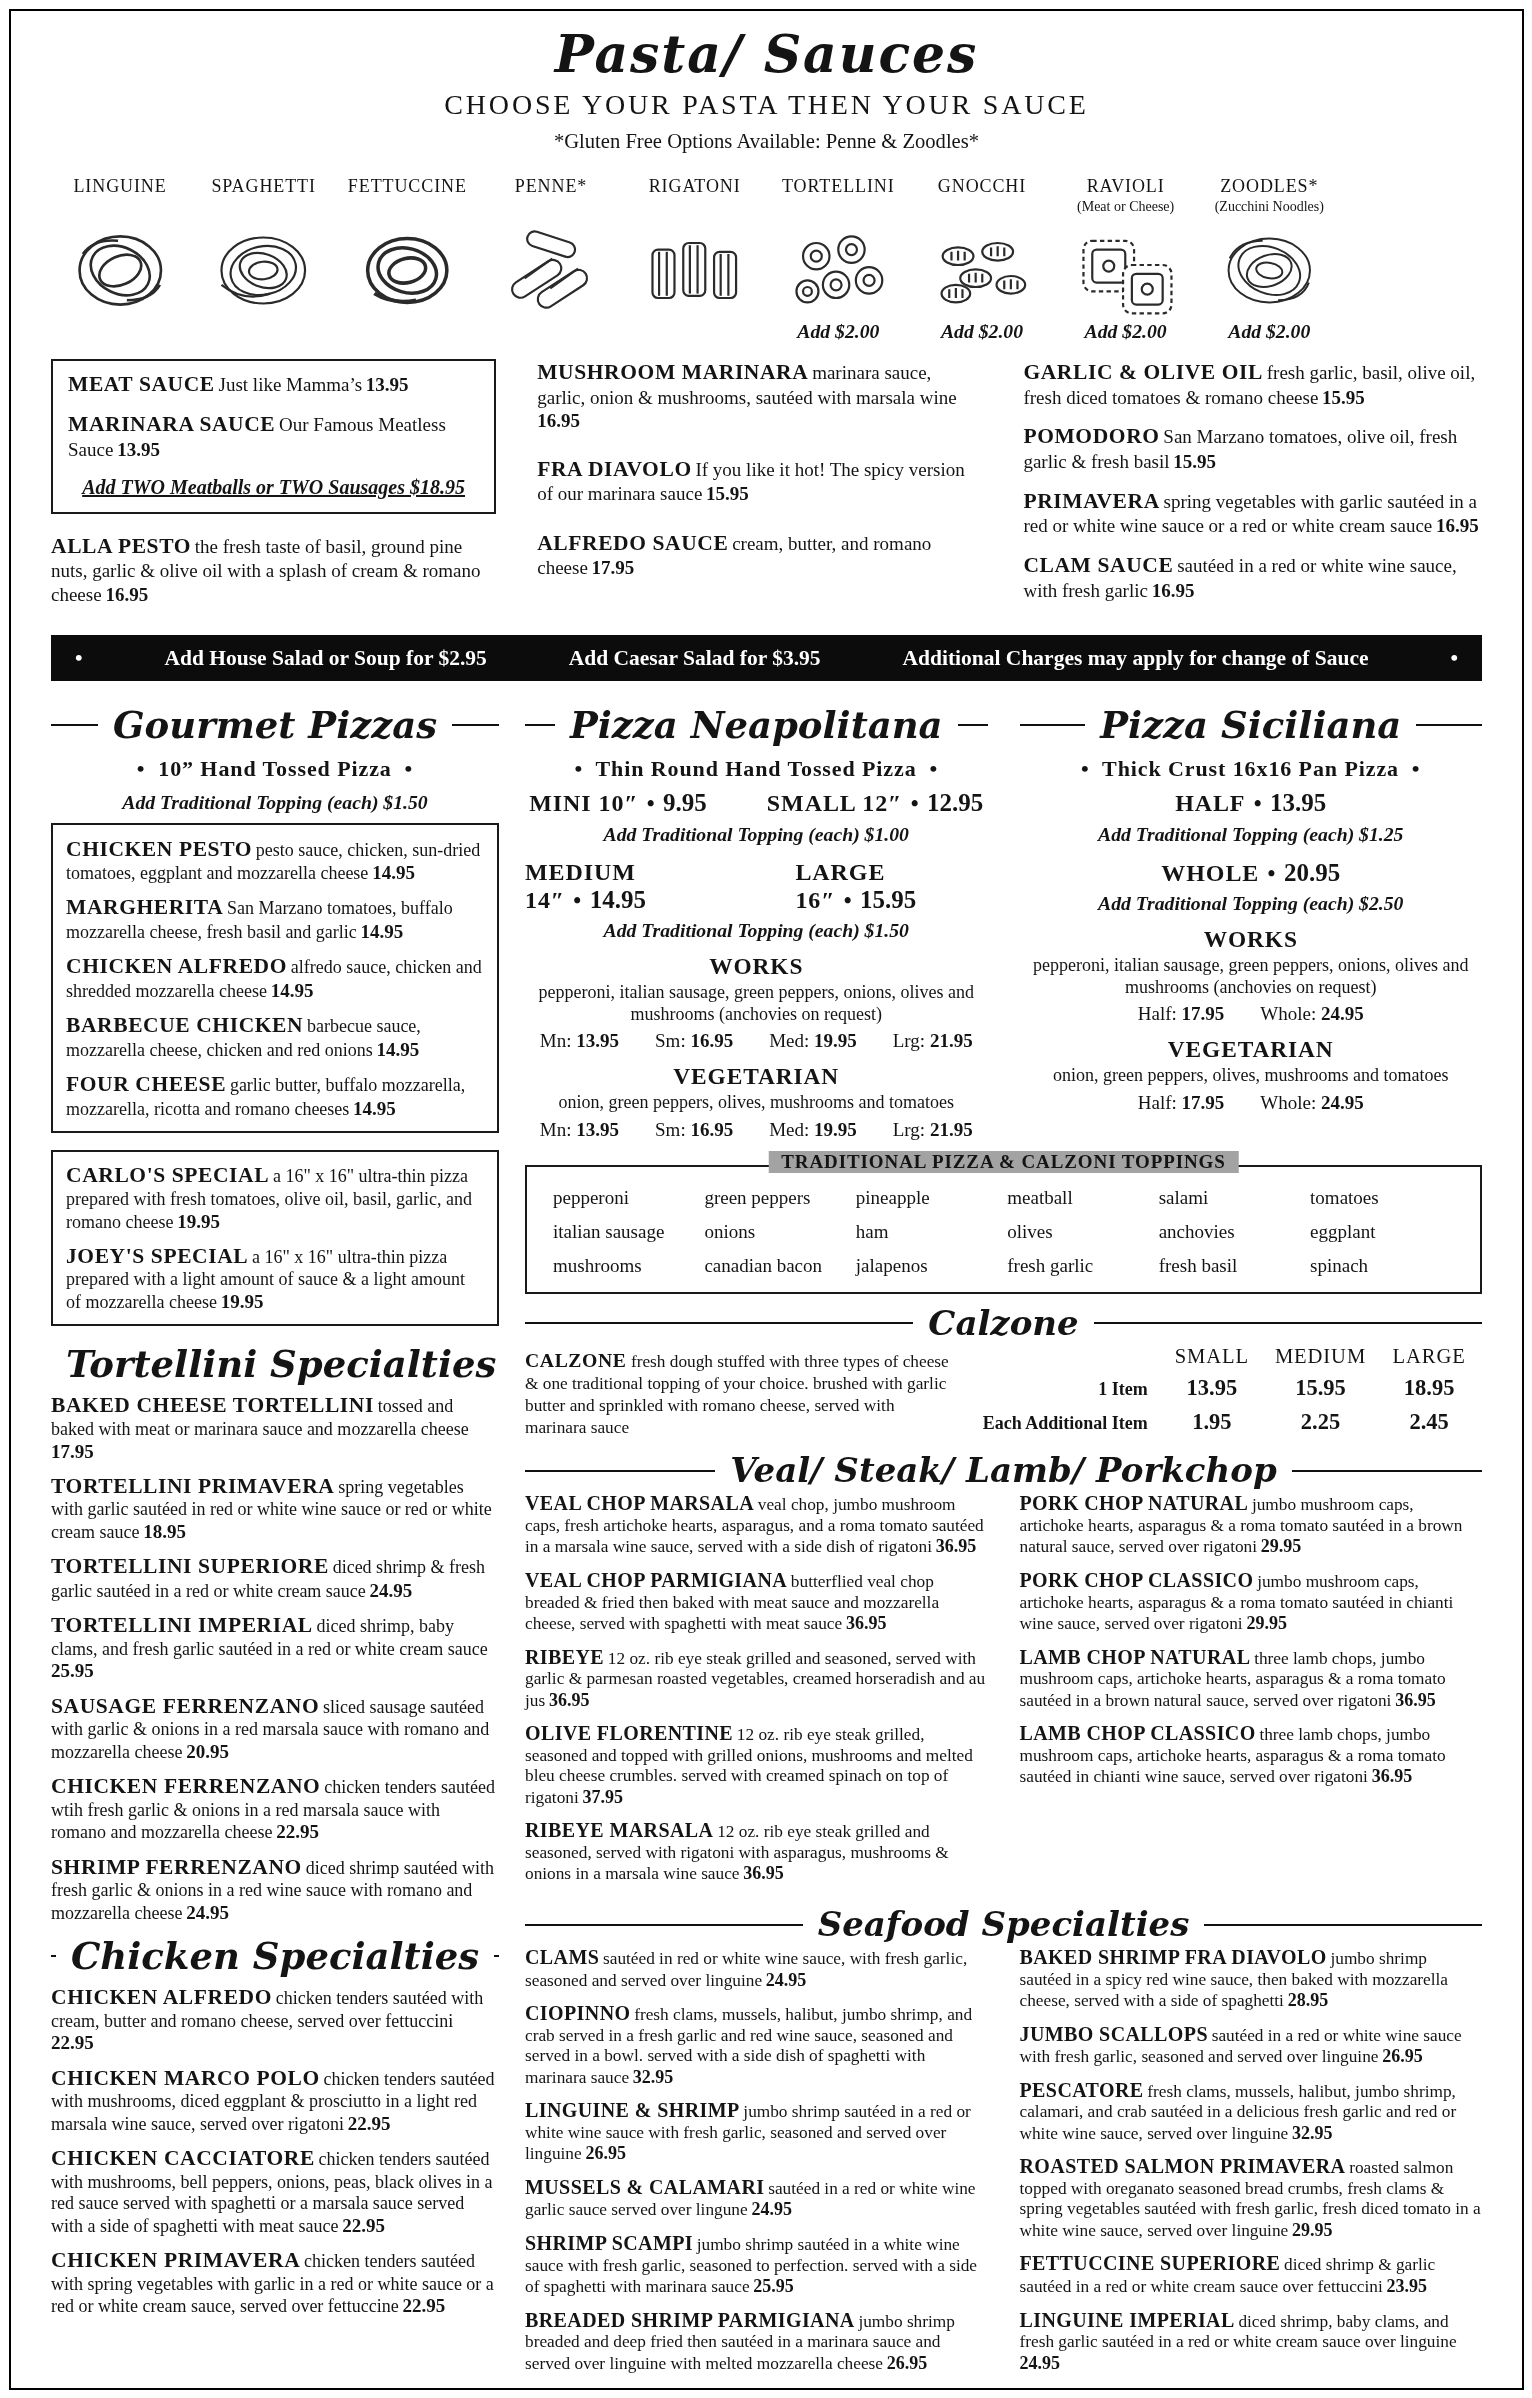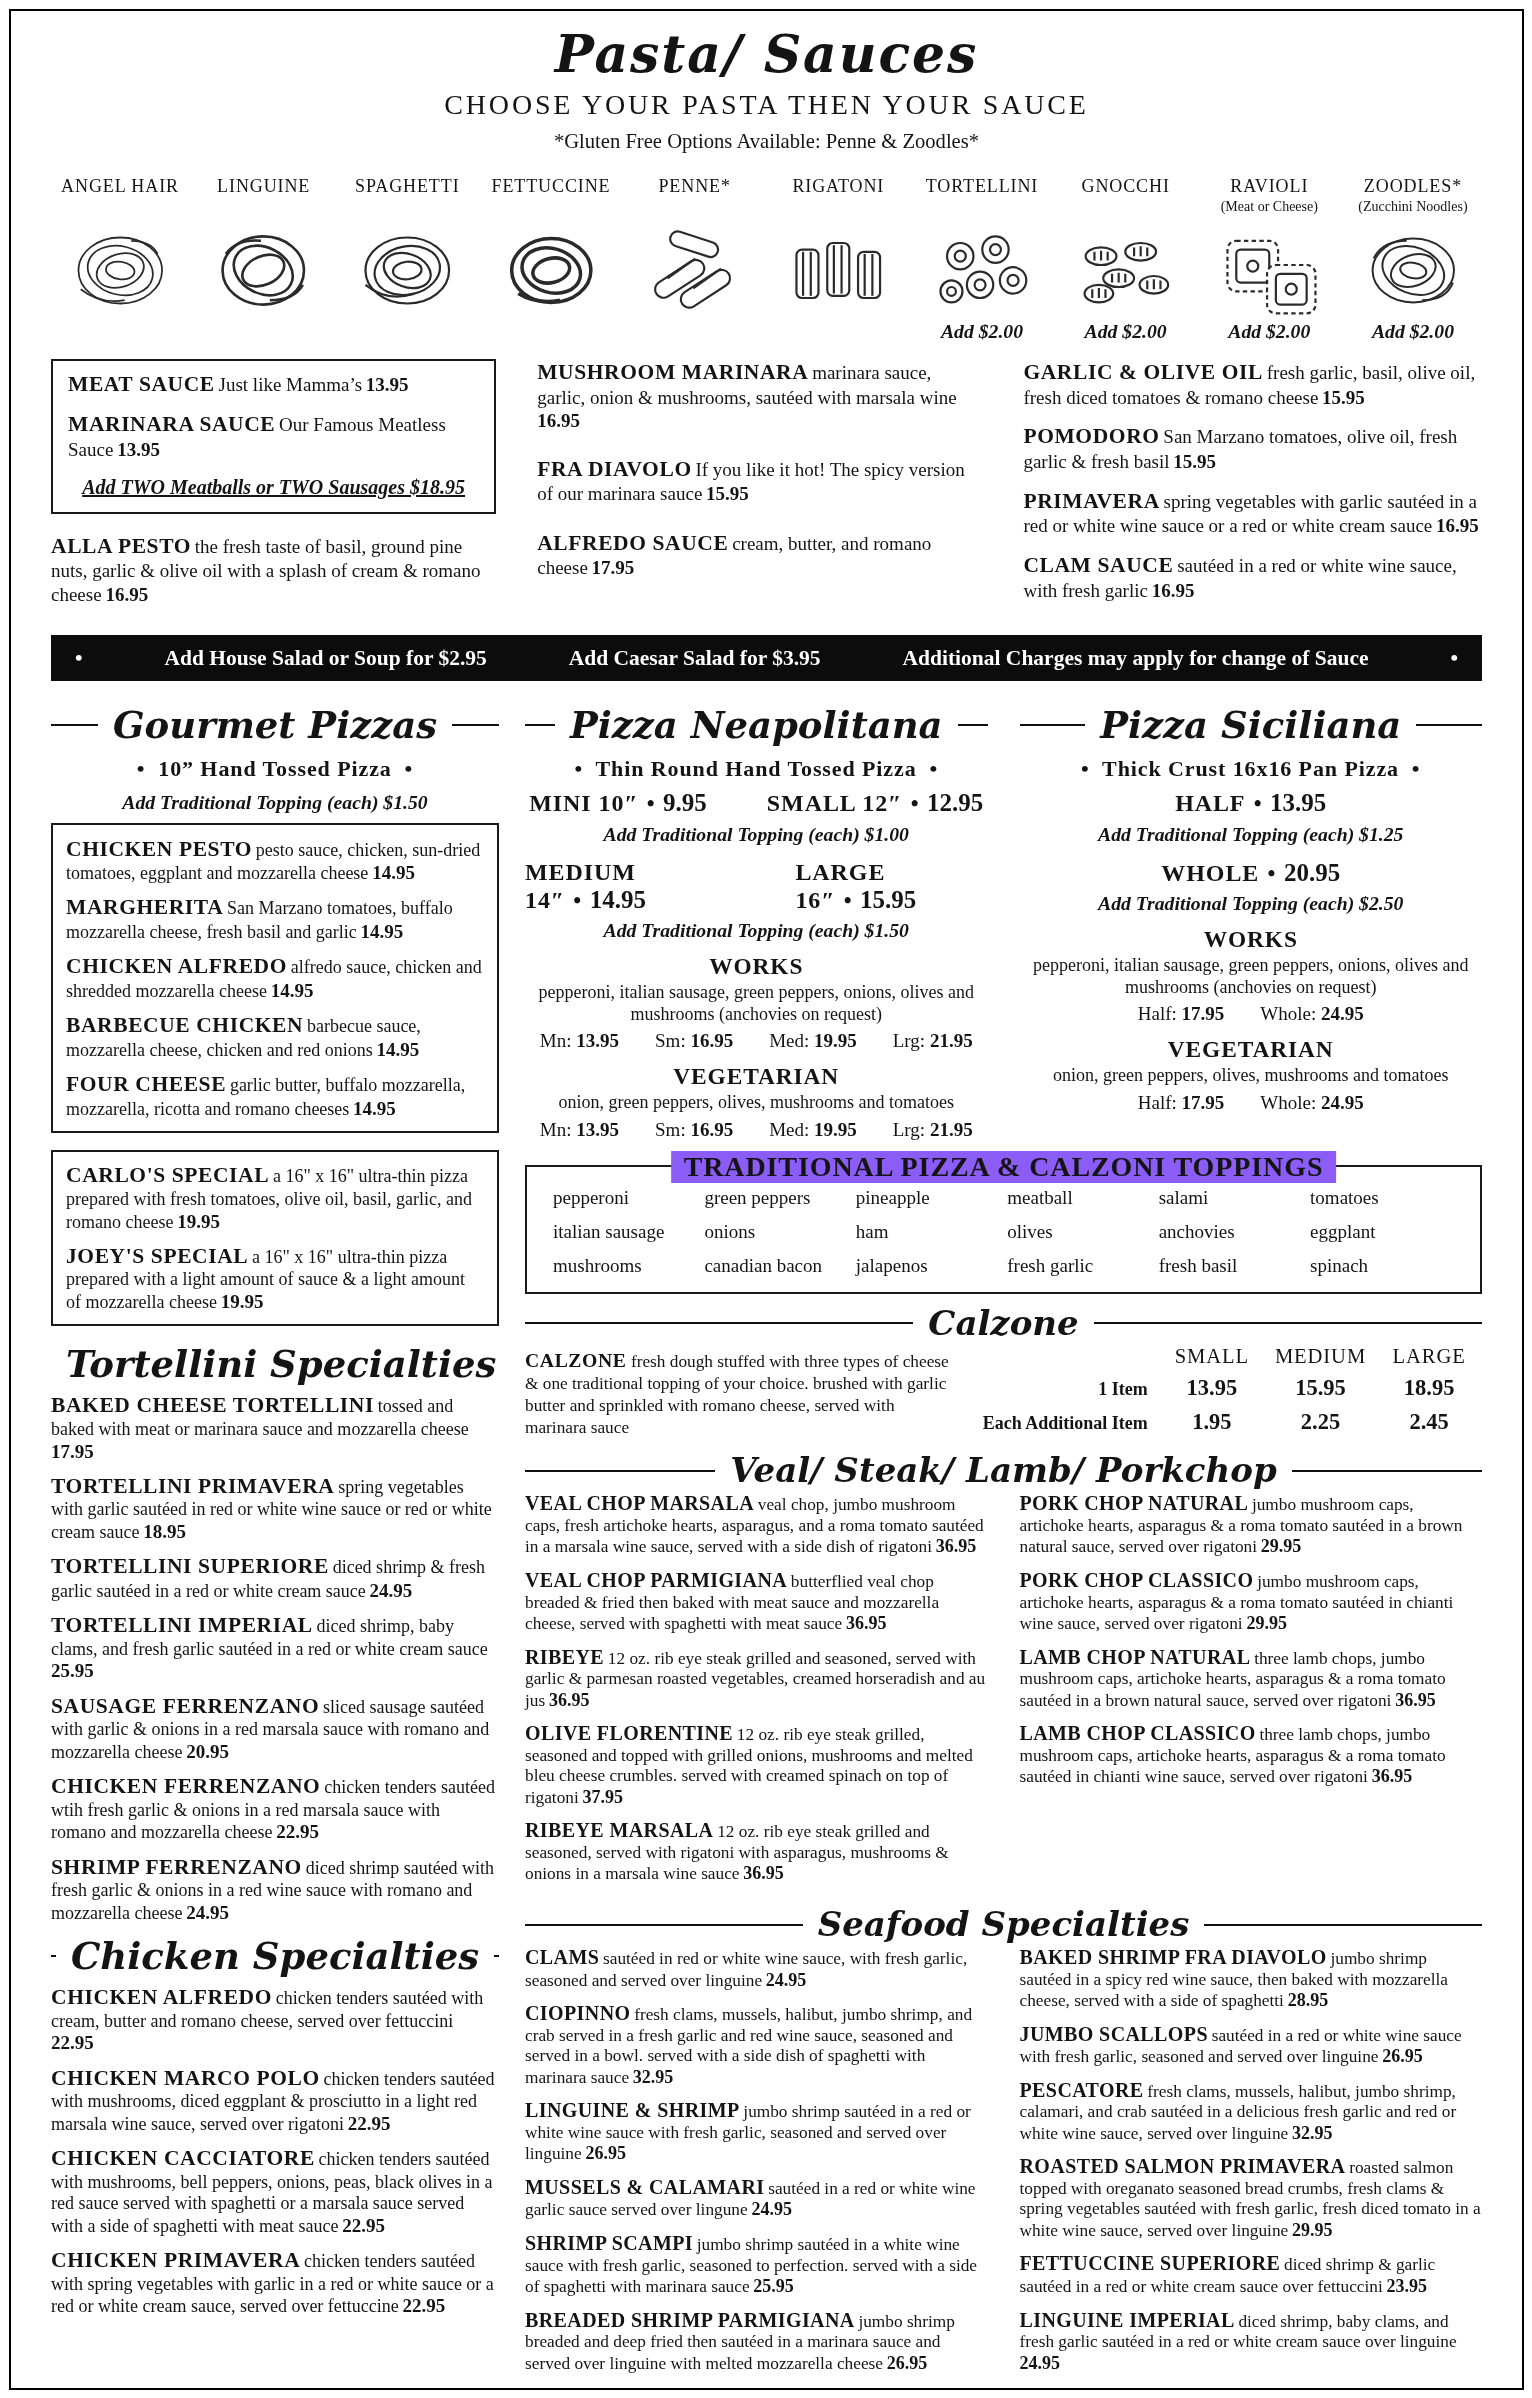--- a/index.html
+++ b/index.html
@@ -48,22 +48,22 @@
   .sizes{display:flex;justify-content:center;gap:60px;margin-top:7.5px;}
   .sl{font-weight:700;font-size:24px;letter-spacing:0.9px;}
   .sdot{font-weight:700;font-size:22.5px;margin:0 8.4px;}
   .sp{font-weight:700;font-size:25px;}
   .works-t{font-weight:700;font-size:23.4px;letter-spacing:0.9px;text-align:center;margin-top:11.2px;}
   .works-d{font-size:18px;text-align:center;line-height:1.2;margin-top:1.9px;}
   .pline{display:flex;justify-content:center;gap:36px;font-size:19px;margin-top:4.7px;}
   .pv{font-weight:700;}
 
   .tbox{border:2.8px solid #1a1a1a;position:relative;margin-top:24px;padding:17px 26px 3.7px;}
-  .tbox-title{position:absolute;top:-16px;left:50%;transform:translateX(-50%);background:#8b5cf6;
-              padding:0 13px;font-weight:700;font-size:28px;letter-spacing:0.9px;white-space:nowrap;}
+  .tbox-title{position:absolute;top:-16px;left:50%;transform:translateX(-50%);background:#a3a3a3;
+              padding:0 13px;font-weight:700;font-size:19px;letter-spacing:0.9px;white-space:nowrap;}
   .tgrid{display:grid;grid-template-columns:repeat(6,1fr);row-gap:12px;column-gap:7.5px;
          font-size:19px;padding:3.7px 0 11.2px;}
 
   .cz-body{display:grid;grid-template-columns:1fr 1.18fr;column-gap:24px;margin-top:1.9px;}
   .cz-desc{font-size:17.3px;line-height:1.26;}
   .cz-table{display:grid;grid-template-columns:1.55fr .9fr .95fr .9fr;row-gap:3.7px;align-items:baseline;}
   .czh{font-size:20.6px;letter-spacing:0.9px;text-align:center;}
   .czl{font-weight:700;font-size:18px;text-align:right;padding-right:11.2px;}
   .czv{font-weight:700;font-size:22.5px;text-align:center;}
 
@@ -81,35 +81,20 @@
 
 <div class="sheet">
   <div class="frame"></div>
   <div class="content">
 
     <div class="script-xl">Pasta/ Sauces</div>
     <div class="subtitle">CHOOSE YOUR PASTA THEN YOUR SAUCE</div>
     <div class="gluten">*Gluten Free Options Available: Penne &amp; Zoodles*</div>
 
     <div class="pasta-grid">
-      <div class="pcell">
-        <div class="pname">ANGEL HAIR</div>
-        <div class="psub"></div>
-        <svg class="pimg" viewBox="0 0 100 90">
-            <g fill="none" stroke="#2a2a2a" stroke-width="1.6">
-              <ellipse cx="50" cy="45" rx="38" ry="30"></ellipse>
-              <ellipse cx="50" cy="45" rx="30" ry="22" transform="rotate(14 50 45)"></ellipse>
-              <ellipse cx="50" cy="45" rx="22" ry="15" transform="rotate(-18 50 45)"></ellipse>
-              <ellipse cx="50" cy="45" rx="13" ry="8" transform="rotate(8 50 45)"></ellipse>
-              <path d="M14 62 q18 14 40 10"></path>
-              <path d="M84 30 q-6 -12 -24 -12"></path>
-            </g>
-          </svg>
-        <div class="padd"></div>
-      </div>
       <div class="pcell">
         <div class="pname">LINGUINE</div>
         <div class="psub"></div>
         <svg class="pimg" viewBox="0 0 100 90">
             <g fill="none" stroke="#2a2a2a" stroke-width="2.4">
               <ellipse cx="50" cy="45" rx="37" ry="31"></ellipse>
               <ellipse cx="50" cy="45" rx="28" ry="21" transform="rotate(26 50 45)"></ellipse>
               <ellipse cx="50" cy="45" rx="20" ry="13" transform="rotate(-24 50 45)"></ellipse>
               <path d="M16 30 q10 -14 32 -12"></path>
               <path d="M86 58 q-8 14 -30 14"></path>

